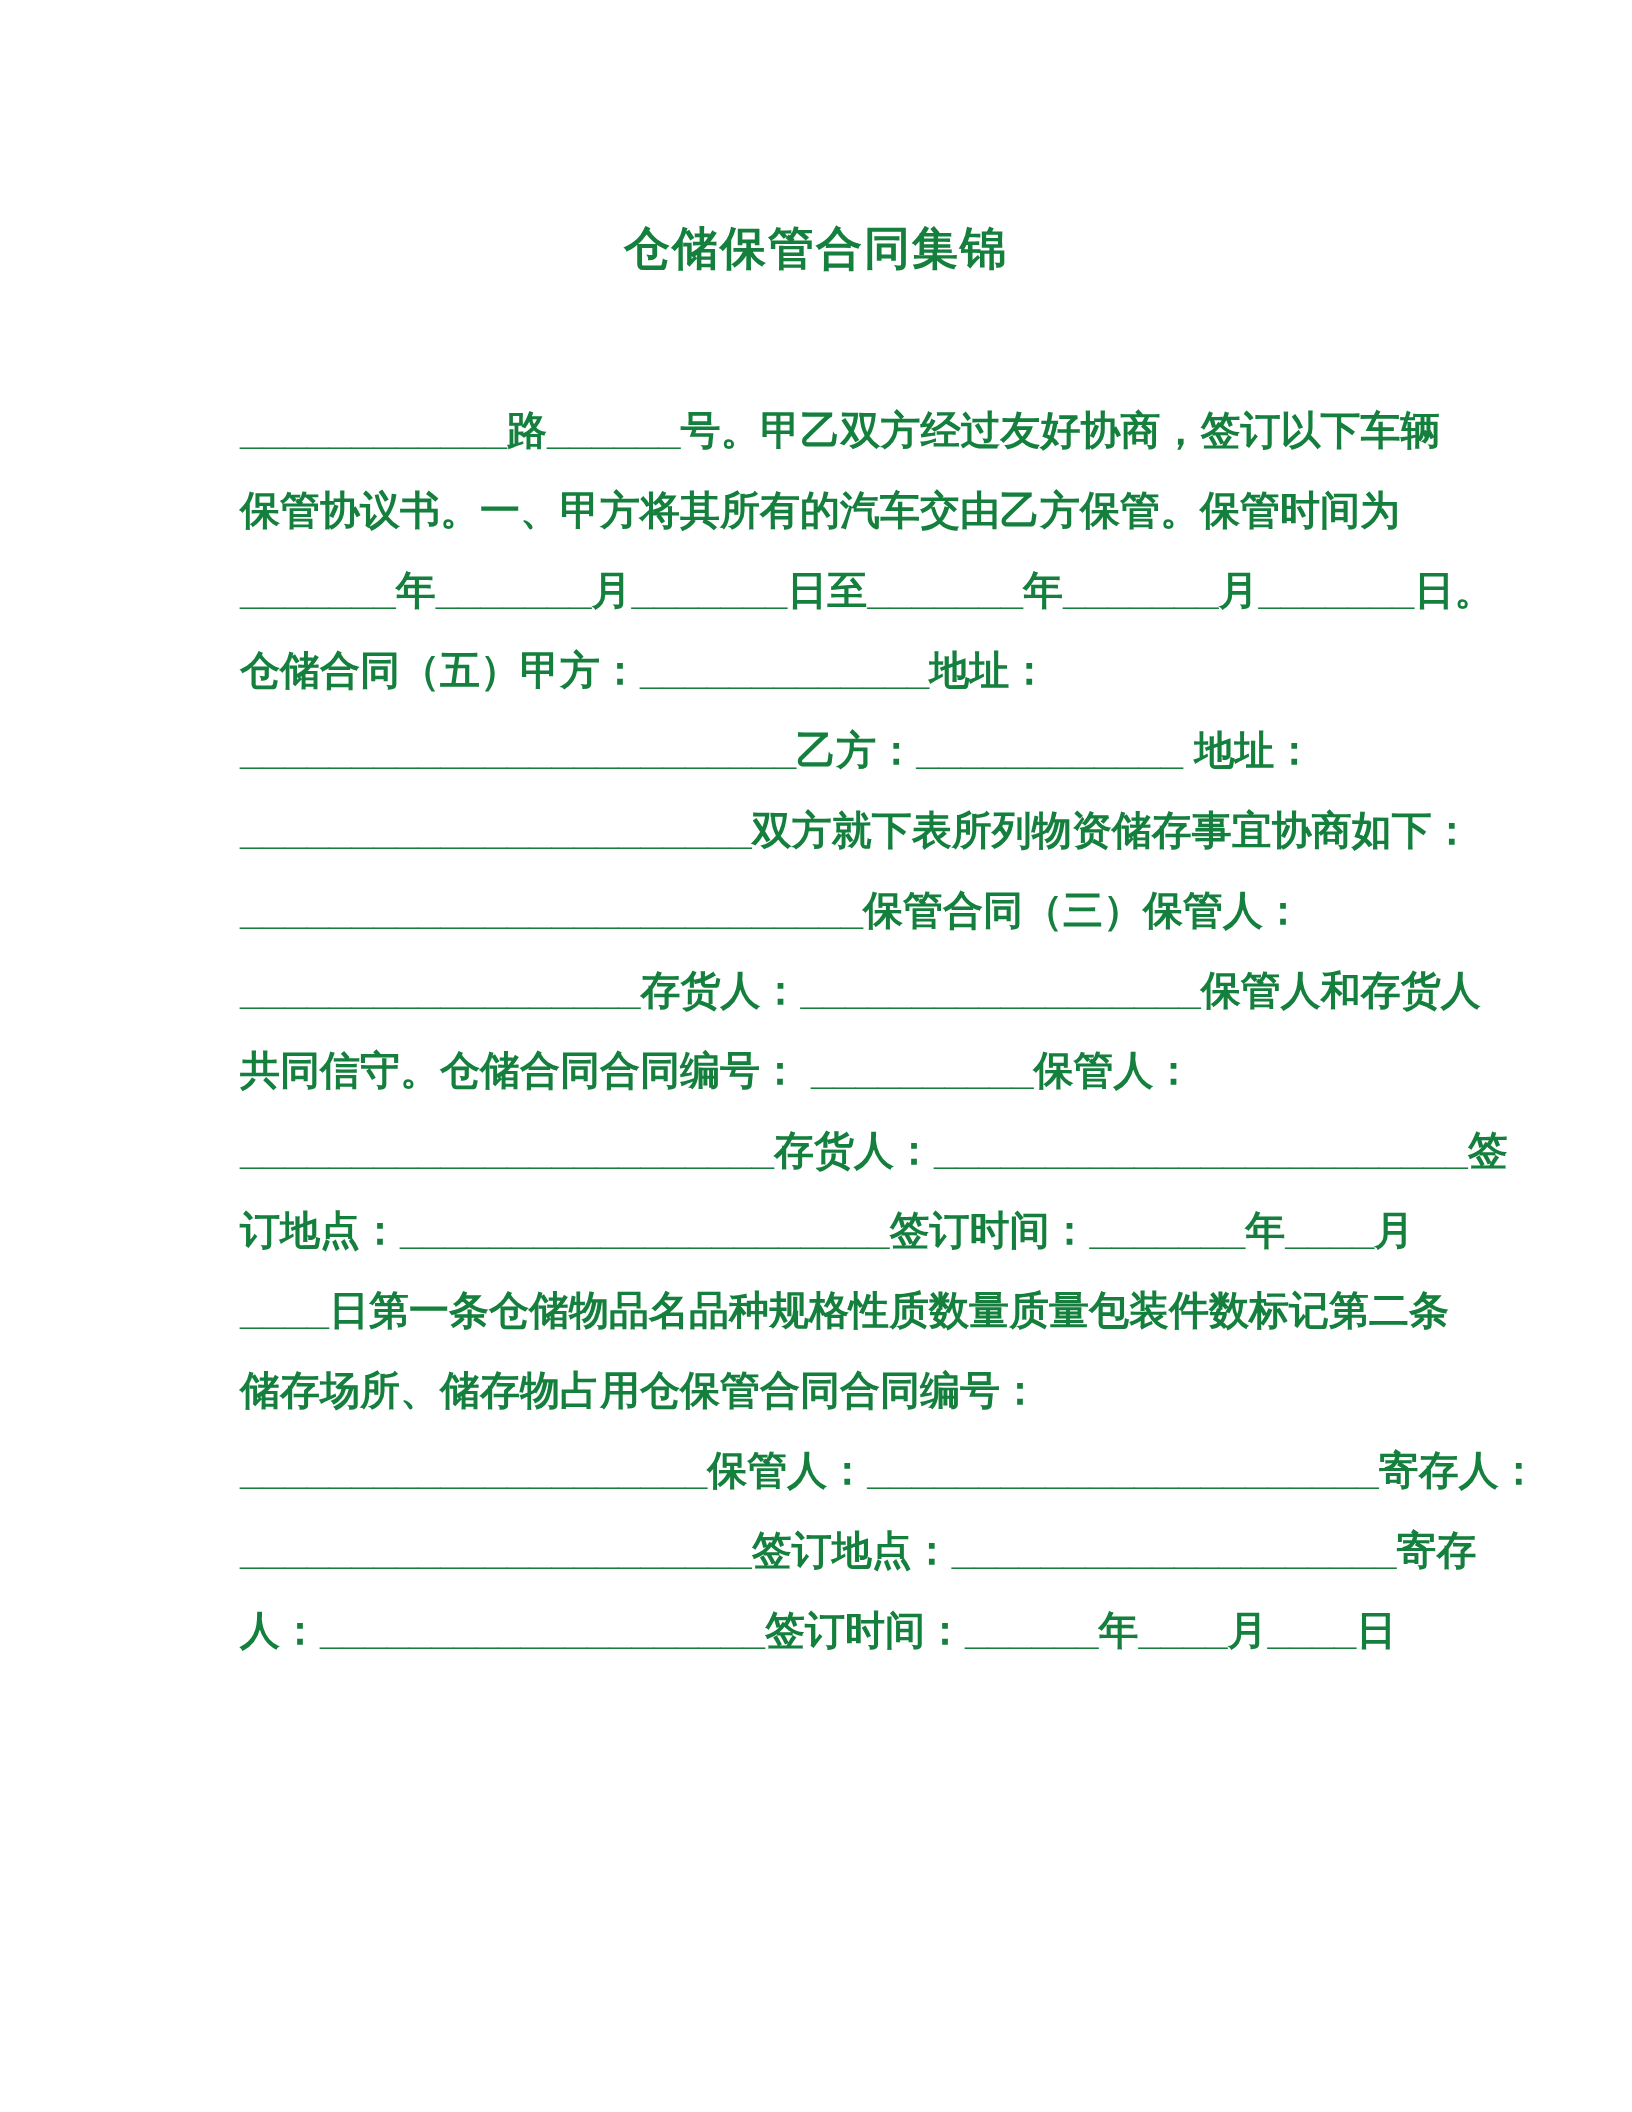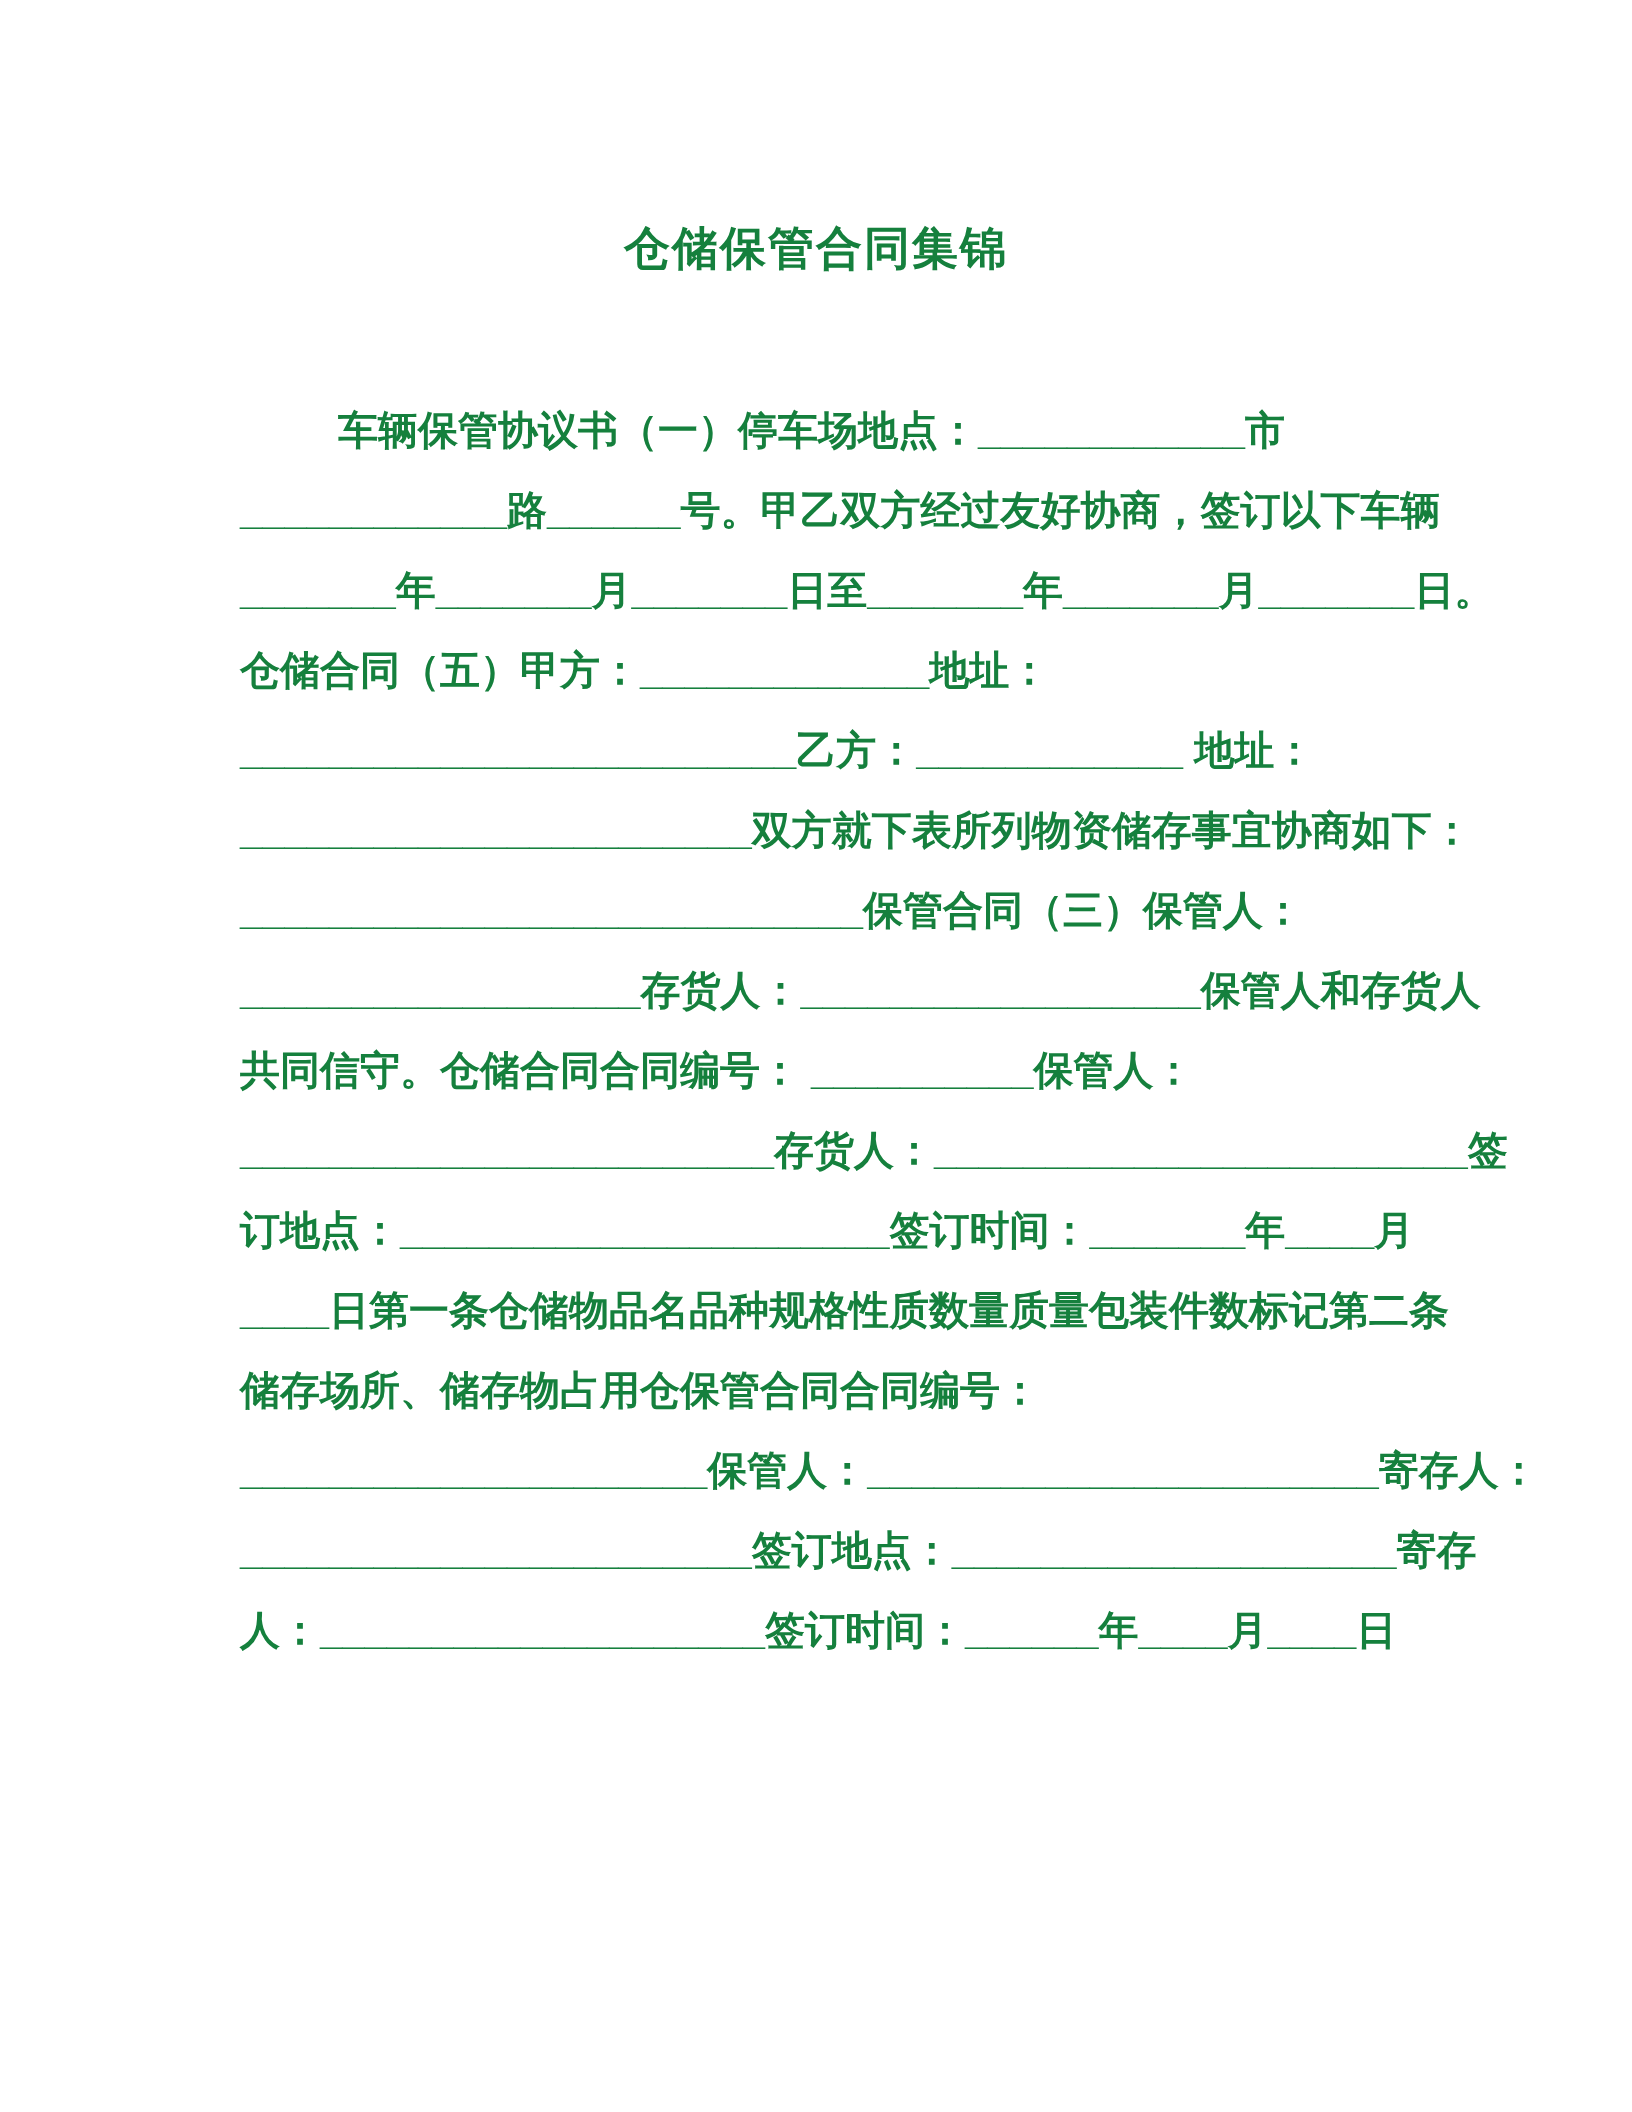--- a/index.html
+++ b/index.html
@@ -34,22 +34,22 @@
   .doc-line.indented {
     text-indent: 98px;
   }
 </style>
 </head>
 <body>
 
 <div class="page">
   <div class="doc-title">仓储保管合同集锦</div>
   <div class="doc-body">
-      <div class="doc-line indented">车辆保管协议书（一）停车场地点：____________市</div>
       <div class="doc-line">____________路______号。甲乙双方经过友好协商，签订以下车辆</div>
+      <div class="doc-line">保管协议书。一、甲方将其所有的汽车交由乙方保管。保管时间为</div>
       <div class="doc-line">_______年_______月_______日至_______年_______月_______日。</div>
       <div class="doc-line">仓储合同（五）甲方：_____________地址：</div>
       <div class="doc-line">_________________________乙方：____________ 地址：</div>
       <div class="doc-line">_______________________双方就下表所列物资储存事宜协商如下：</div>
       <div class="doc-line">____________________________保管合同（三）保管人：</div>
       <div class="doc-line">__________________存货人：__________________保管人和存货人</div>
       <div class="doc-line">共同信守。仓储合同合同编号： __________保管人：</div>
       <div class="doc-line">________________________存货人：________________________签</div>
       <div class="doc-line">订地点：______________________签订时间：_______年____月</div>
       <div class="doc-line">____日第一条仓储物品名品种规格性质数量质量包装件数标记第二条</div>

